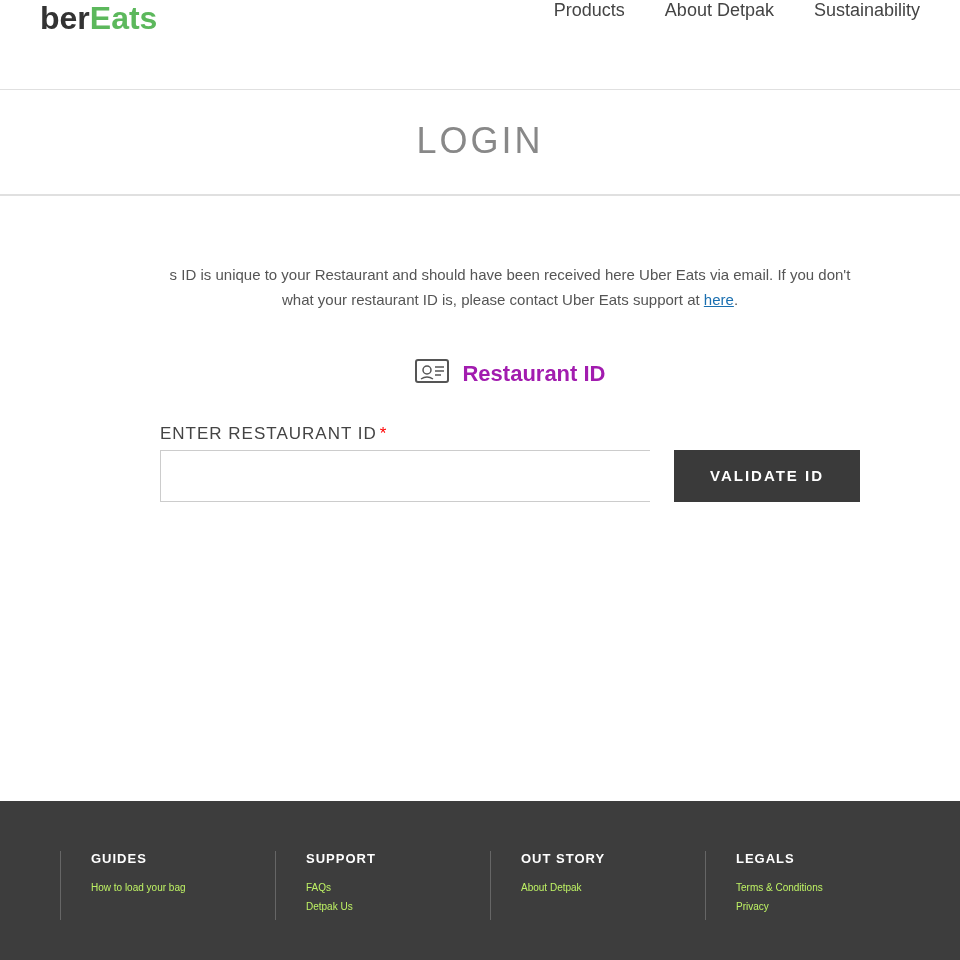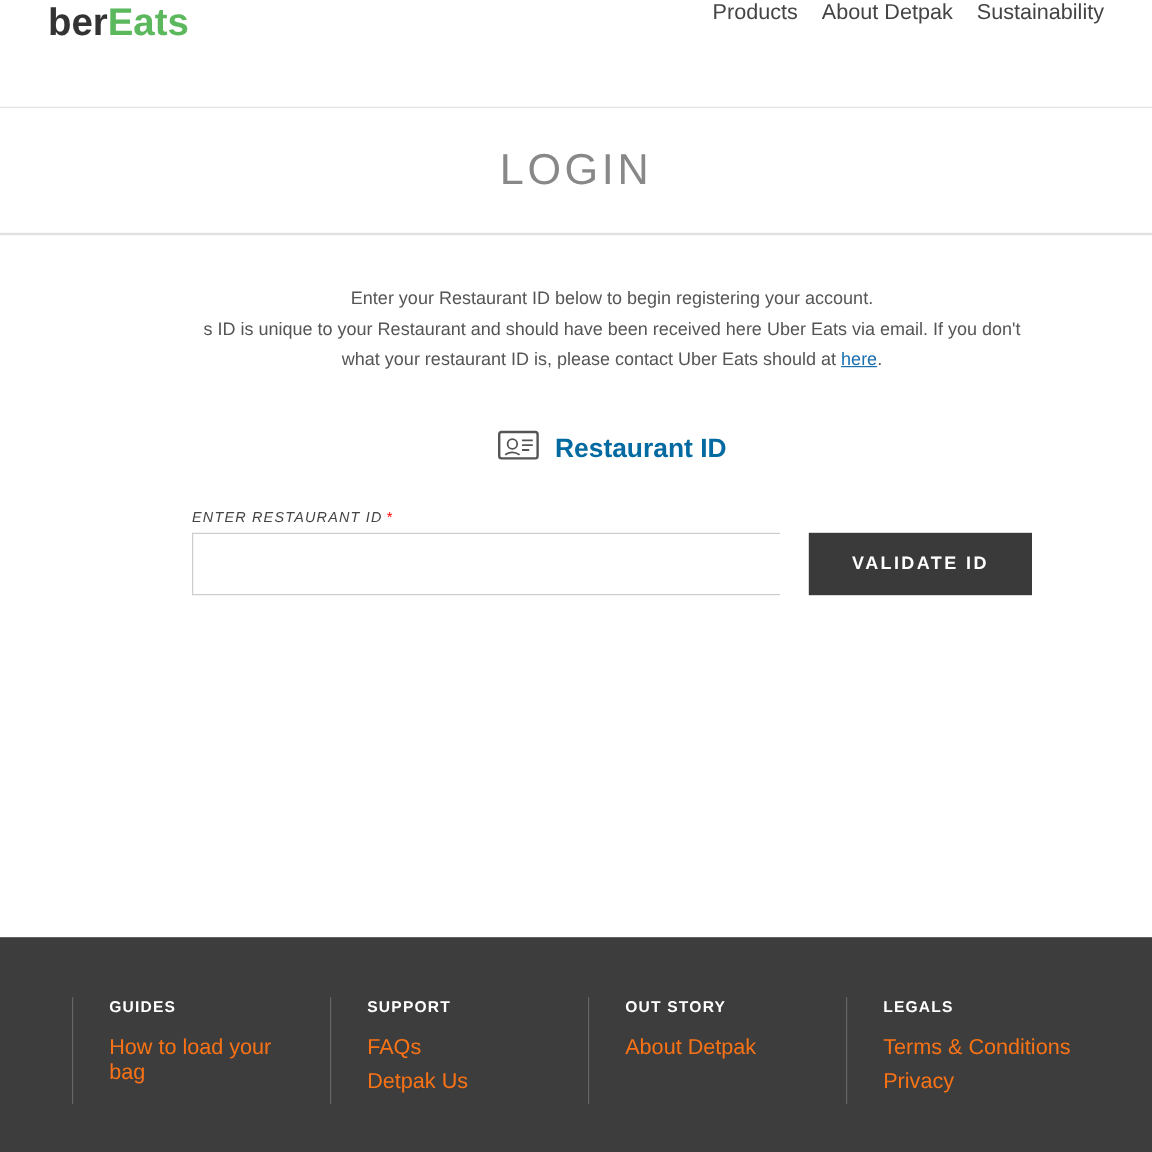--- a/index.html
+++ b/index.html
@@ -13,21 +13,21 @@
       padding: 0 40px;
       height: 90px;
       border-bottom: 1px solid #e0e0e0;
       background: #fff;
     }
     .logo {
       font-size: 32px;
       font-weight: bold;
     }
     .logo-ber { color: #333; }
-    .nav { display: flex; gap: 20px; }
+    .nav { display: flex; gap: 40px; }
     .nav-item {
       font-size: 18px;
       color: #444;
       cursor: pointer;
       text-decoration: none;
     }
 
     
     .main {
       flex: 1;
@@ -91,38 +91,37 @@
       gap: 12px;
       margin-bottom: 28px;
     }
     .id-icon {
       font-size: 28px;
       color: #555;
     }
     .restaurant-id-title {
       font-size: 22px;
       font-weight: bold;
-      color: #0369a1;
+      color: #a21caf;
     }
 
     
     .form-group {
       display: flex;
       flex-direction: column;
       align-items: flex-start;
       max-width: 700px;
       margin: 0 auto;
     }
     .field-label {
-      font-size: 12px;
+      font-size: 17px;
       color: #444;
       letter-spacing: 1px;
       margin-bottom: 6px;
       text-transform: uppercase;
-      font-style: italic;
     }
     .required-star {
       color: red;
       margin-left: 3px;
     }
     .input-row {
       display: flex;
       width: 100%;
       gap: 24px;
     }
@@ -168,22 +167,22 @@
     }
     .footer-heading {
       font-size: 13px;
       font-weight: bold;
       color: #fff;
       text-transform: uppercase;
       letter-spacing: 1px;
       margin-bottom: 16px;
     }
     .footer-link {
-      font-size: 18px;
-      color: #f97316;
+      font-size: 10px;
+      color: #bef264;
       display: block;
       margin-bottom: 8px;
       cursor: pointer;
       text-decoration: none;
     }
   </style>
 </head>
 <body>
 
 <header class="header">
@@ -198,23 +197,23 @@
 </header>
 
 <main class="main">
 
   <div class="tabs">
     <div class="tab">LOGIN</div>
   </div>
 
   <div class="register-content">
     <div class="description">
-      <span>Enter your Restaurant ID below to begin registering your account.</span><br>
+      <br>
       <span>s ID is unique to your Restaurant and should have been received here Uber Eats via email. If you don't</span><br>
-      <span>what your restaurant ID is, please contact Uber Eats should at</span>
+      <span>what your restaurant ID is, please contact Uber Eats support at</span>
       <a>here</a>.
     </div>
 
     <div class="restaurant-id-header">
       <span class="id-icon">
         
         <svg width="36" height="36" viewBox="0 0 36 36" fill="none" xmlns="http://www.w3.org/2000/svg">
           <rect x="2" y="7" width="32" height="22" rx="2" stroke="#555" stroke-width="2" fill="none"></rect>
           <circle cx="13" cy="17" r="4" stroke="#555" stroke-width="1.5" fill="none"></circle>
           <line x1="21" y1="14" x2="30" y2="14" stroke="#555" stroke-width="1.5"></line>

